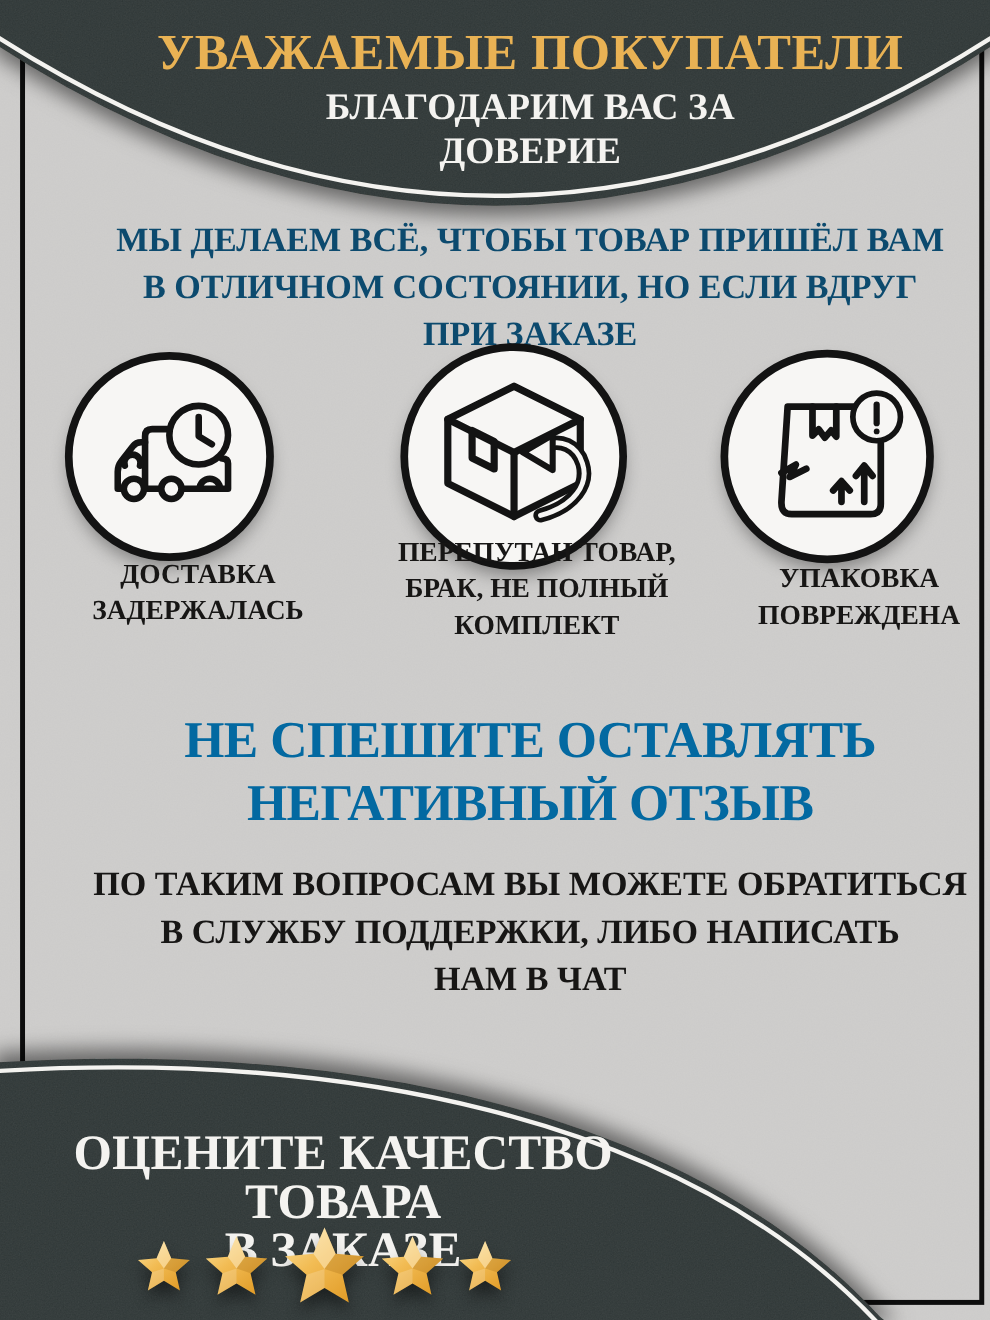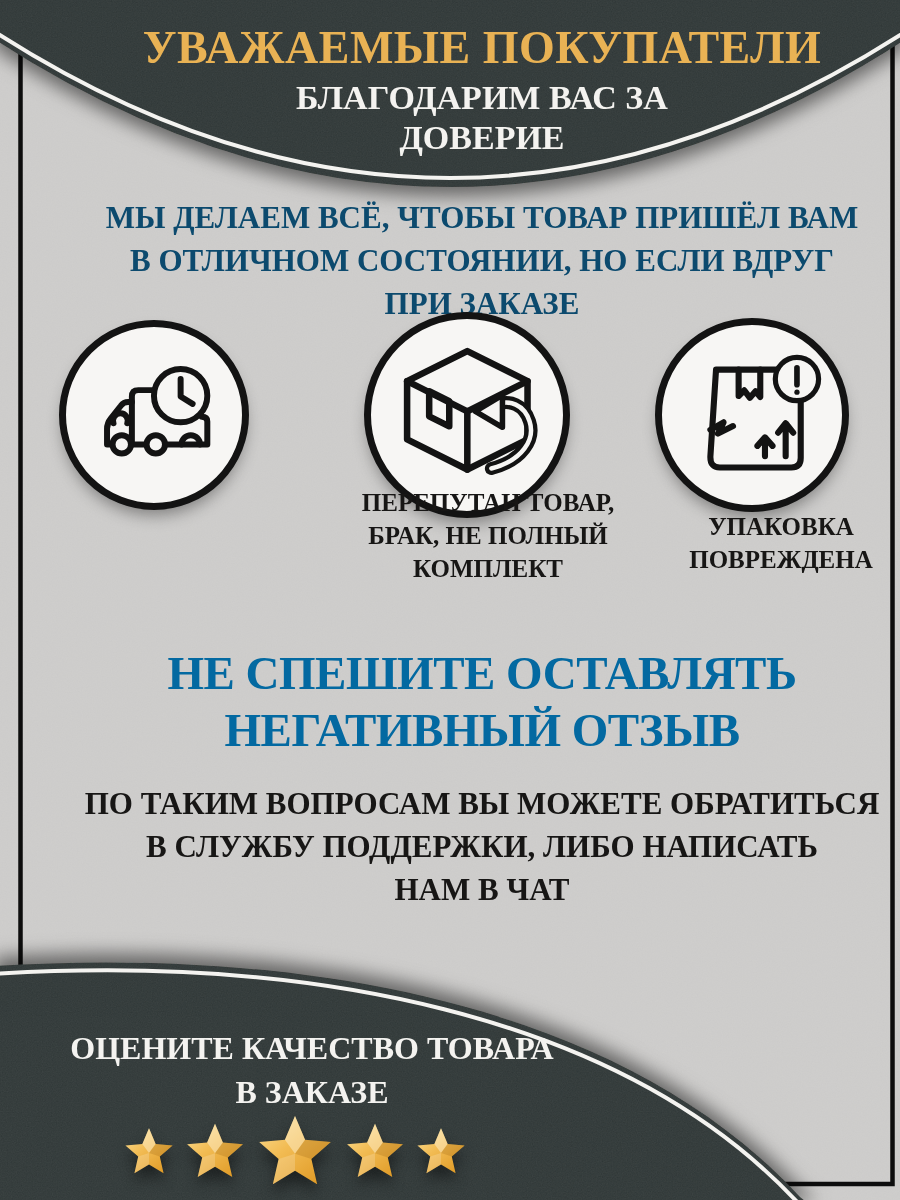--- a/index.html
+++ b/index.html
@@ -27,21 +27,21 @@
   .ic-left{left:59px;top:320px;width:176px;height:176px;}
   .ic-mid{left:364px;top:312px;width:192px;height:192px;}
   .ic-right{left:655px;top:318px;width:180px;height:180px;}
   .icon-circle svg{width:92%;height:92%;display:block;}
 
   .lab{font-size:25px;line-height:33px;color:#171615;}
   .lab-left{left:17px;top:506px;width:262px;}
   .lab-mid{left:325px;top:486px;width:262px;}
   .lab-right{left:618px;top:510px;width:262px;}
 
-  .footer-title{left:0;width:560px;top:1026px;font-size:32px;line-height:44px;color:#f4f3f0;}
+  .footer-title{left:0;width:560px;top:1026px;font-size:45px;line-height:44px;color:#f4f3f0;}
   .stars-row{
     left:100px;top:1106px;width:390px;height:92px;
     display:flex;align-items:center;justify-content:center;gap:7px;
   }
   .stars-row svg{display:block;filter:drop-shadow(0 9px 7px rgba(0,0,0,.45));}
 </style>
 </head>
 <body>
 
 <div class="poster">
@@ -133,20 +133,24 @@
       <path d="M 74 40 L 74 68 L 80 62 L 86 70 L 92 63 L 97 69 L 97 40"></path>
       <path d="M 44 104 L 58 96 L 52 108 L 68 100"></path>
       <path d="M 102 132 V 114 M 94 121 L 102 112 L 110 121"></path>
       <path d="M 124 132 V 98 M 116 107 L 124 97 L 132 107"></path>
       <circle cx="136" cy="50" r="23" fill="#f7f6f4" stroke-width="5.5"></circle>
       <path d="M 136 38 V 56" stroke-width="6"></path>
       <circle cx="136" cy="64" r="2.8" fill="#131313" stroke="none"></circle>
     </svg>
   </div>
 
+  <div class="layer t-center lab lab-left">
+    <div>ДОСТАВКА</div>
+    <div>ЗАДЕРЖАЛАСЬ</div>
+  </div>
   <div class="layer t-center lab lab-mid">
     <div>ПЕРЕПУТАН ТОВАР,</div>
     <div>БРАК, НЕ ПОЛНЫЙ</div>
     <div>КОМПЛЕКТ</div>
   </div>
   <div class="layer t-center lab lab-right">
     <div>УПАКОВКА</div>
     <div>ПОВРЕЖДЕНА</div>
   </div>
 

